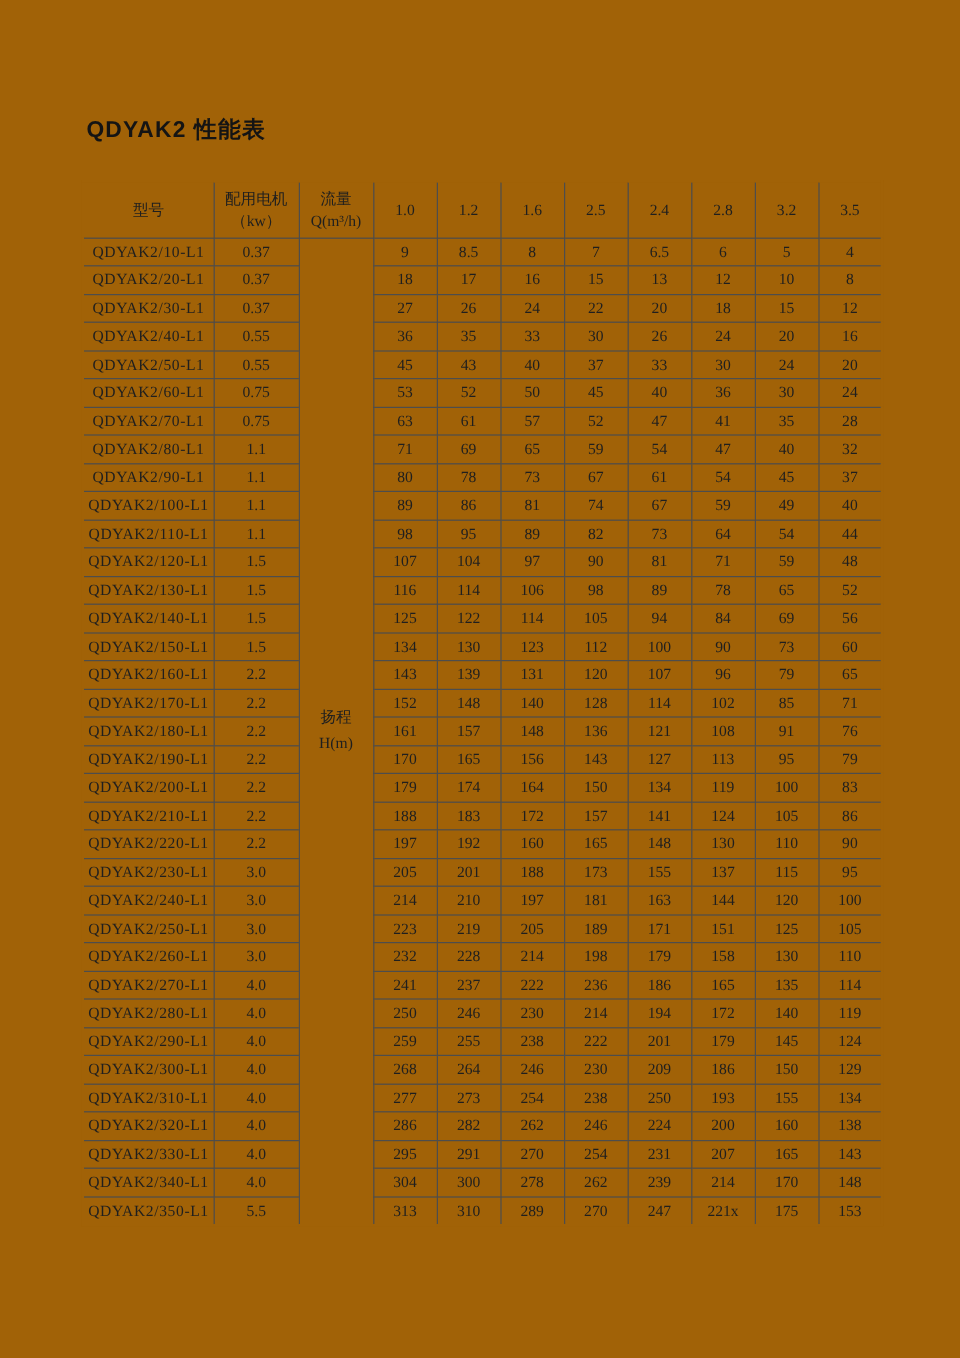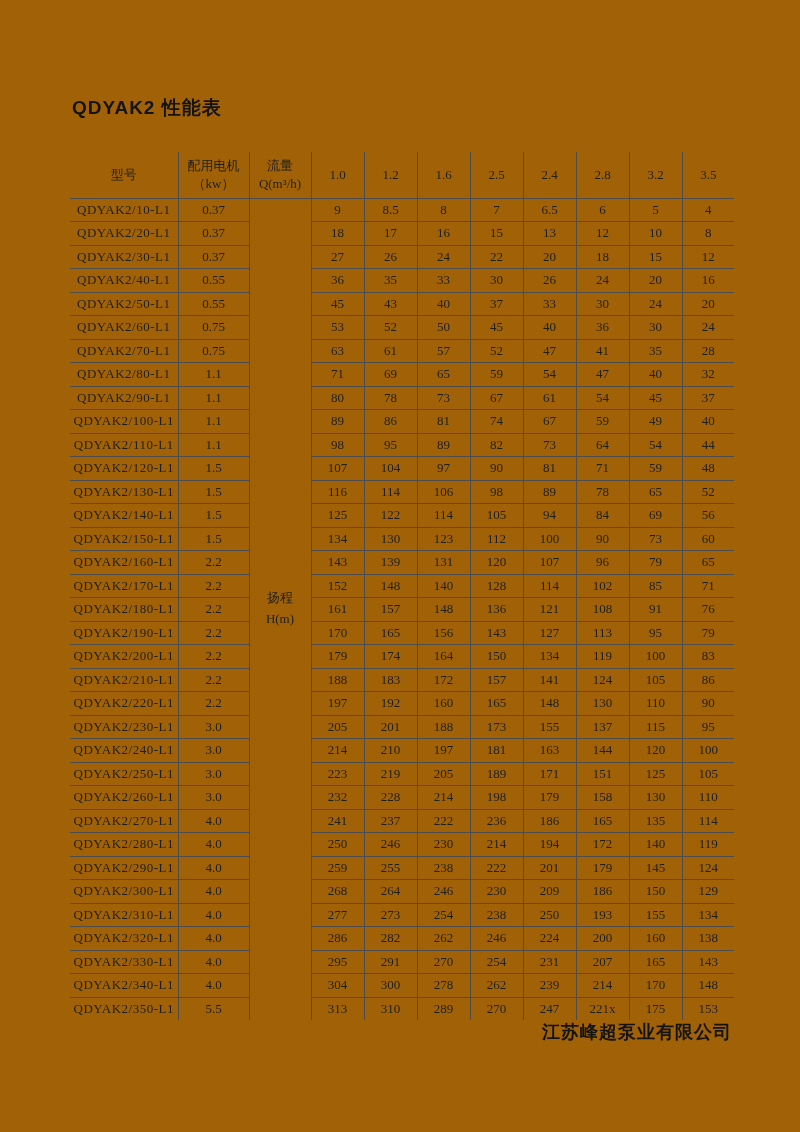--- a/index.html
+++ b/index.html
@@ -533,15 +533,14 @@
           <td class="value-cell">289</td>
           <td class="value-cell">270</td>
           <td class="value-cell">247</td>
           <td class="value-cell">221x</td>
           <td class="value-cell">175</td>
           <td class="value-cell">153</td>
         </tr>
       </tbody>
   </table>
 
-  <div class="footer">江苏峰超泵业有限公司</div>
 
 </div>
 
 </body></html>

